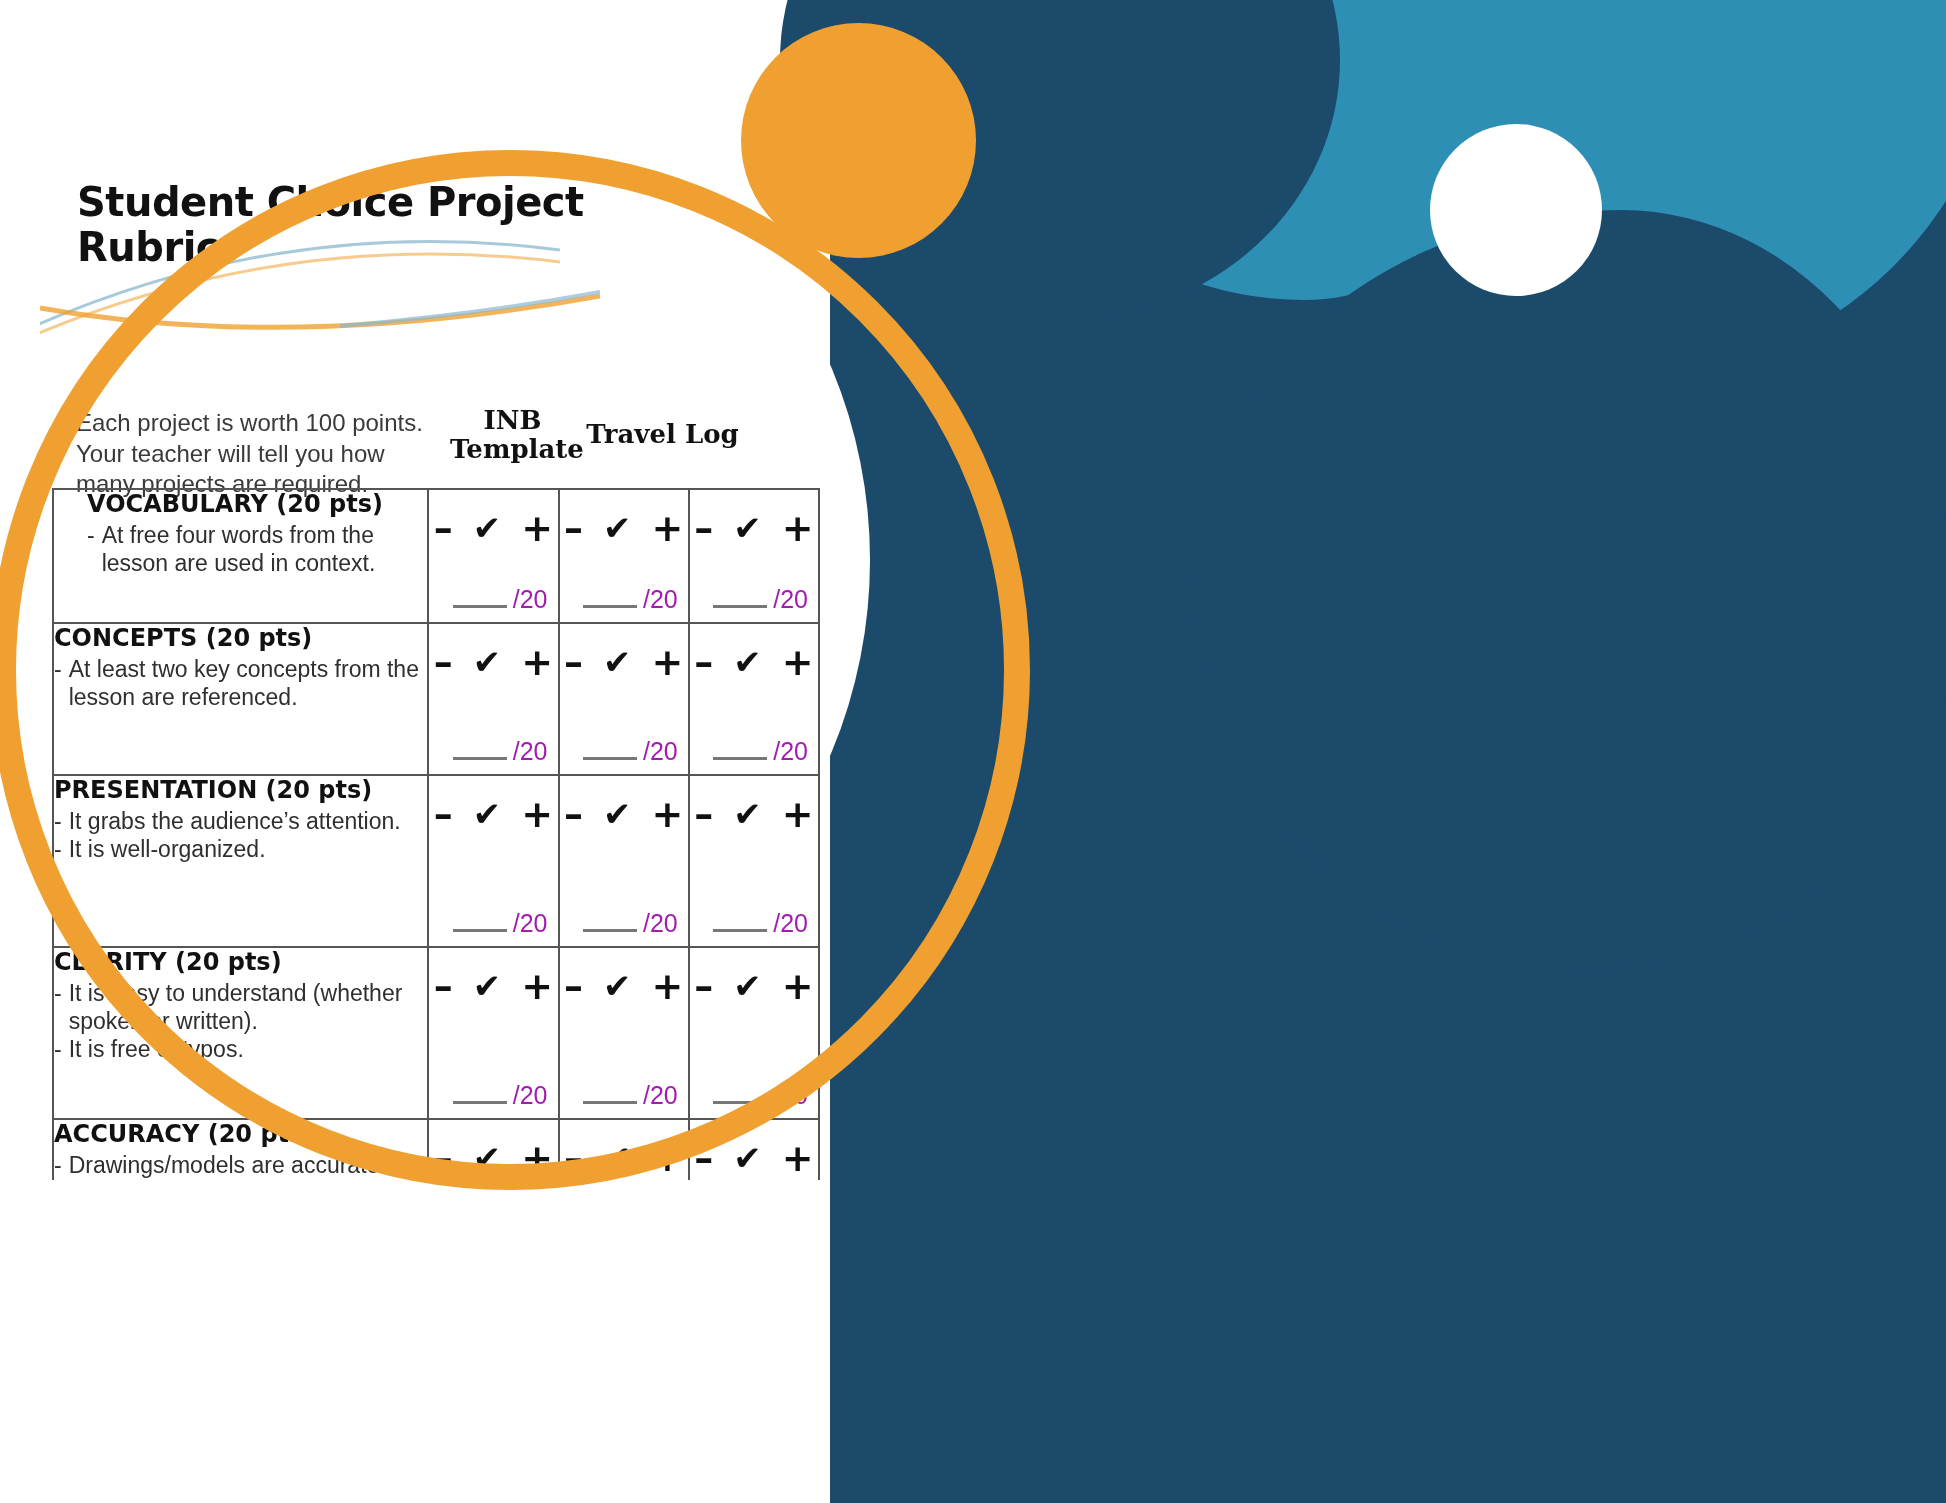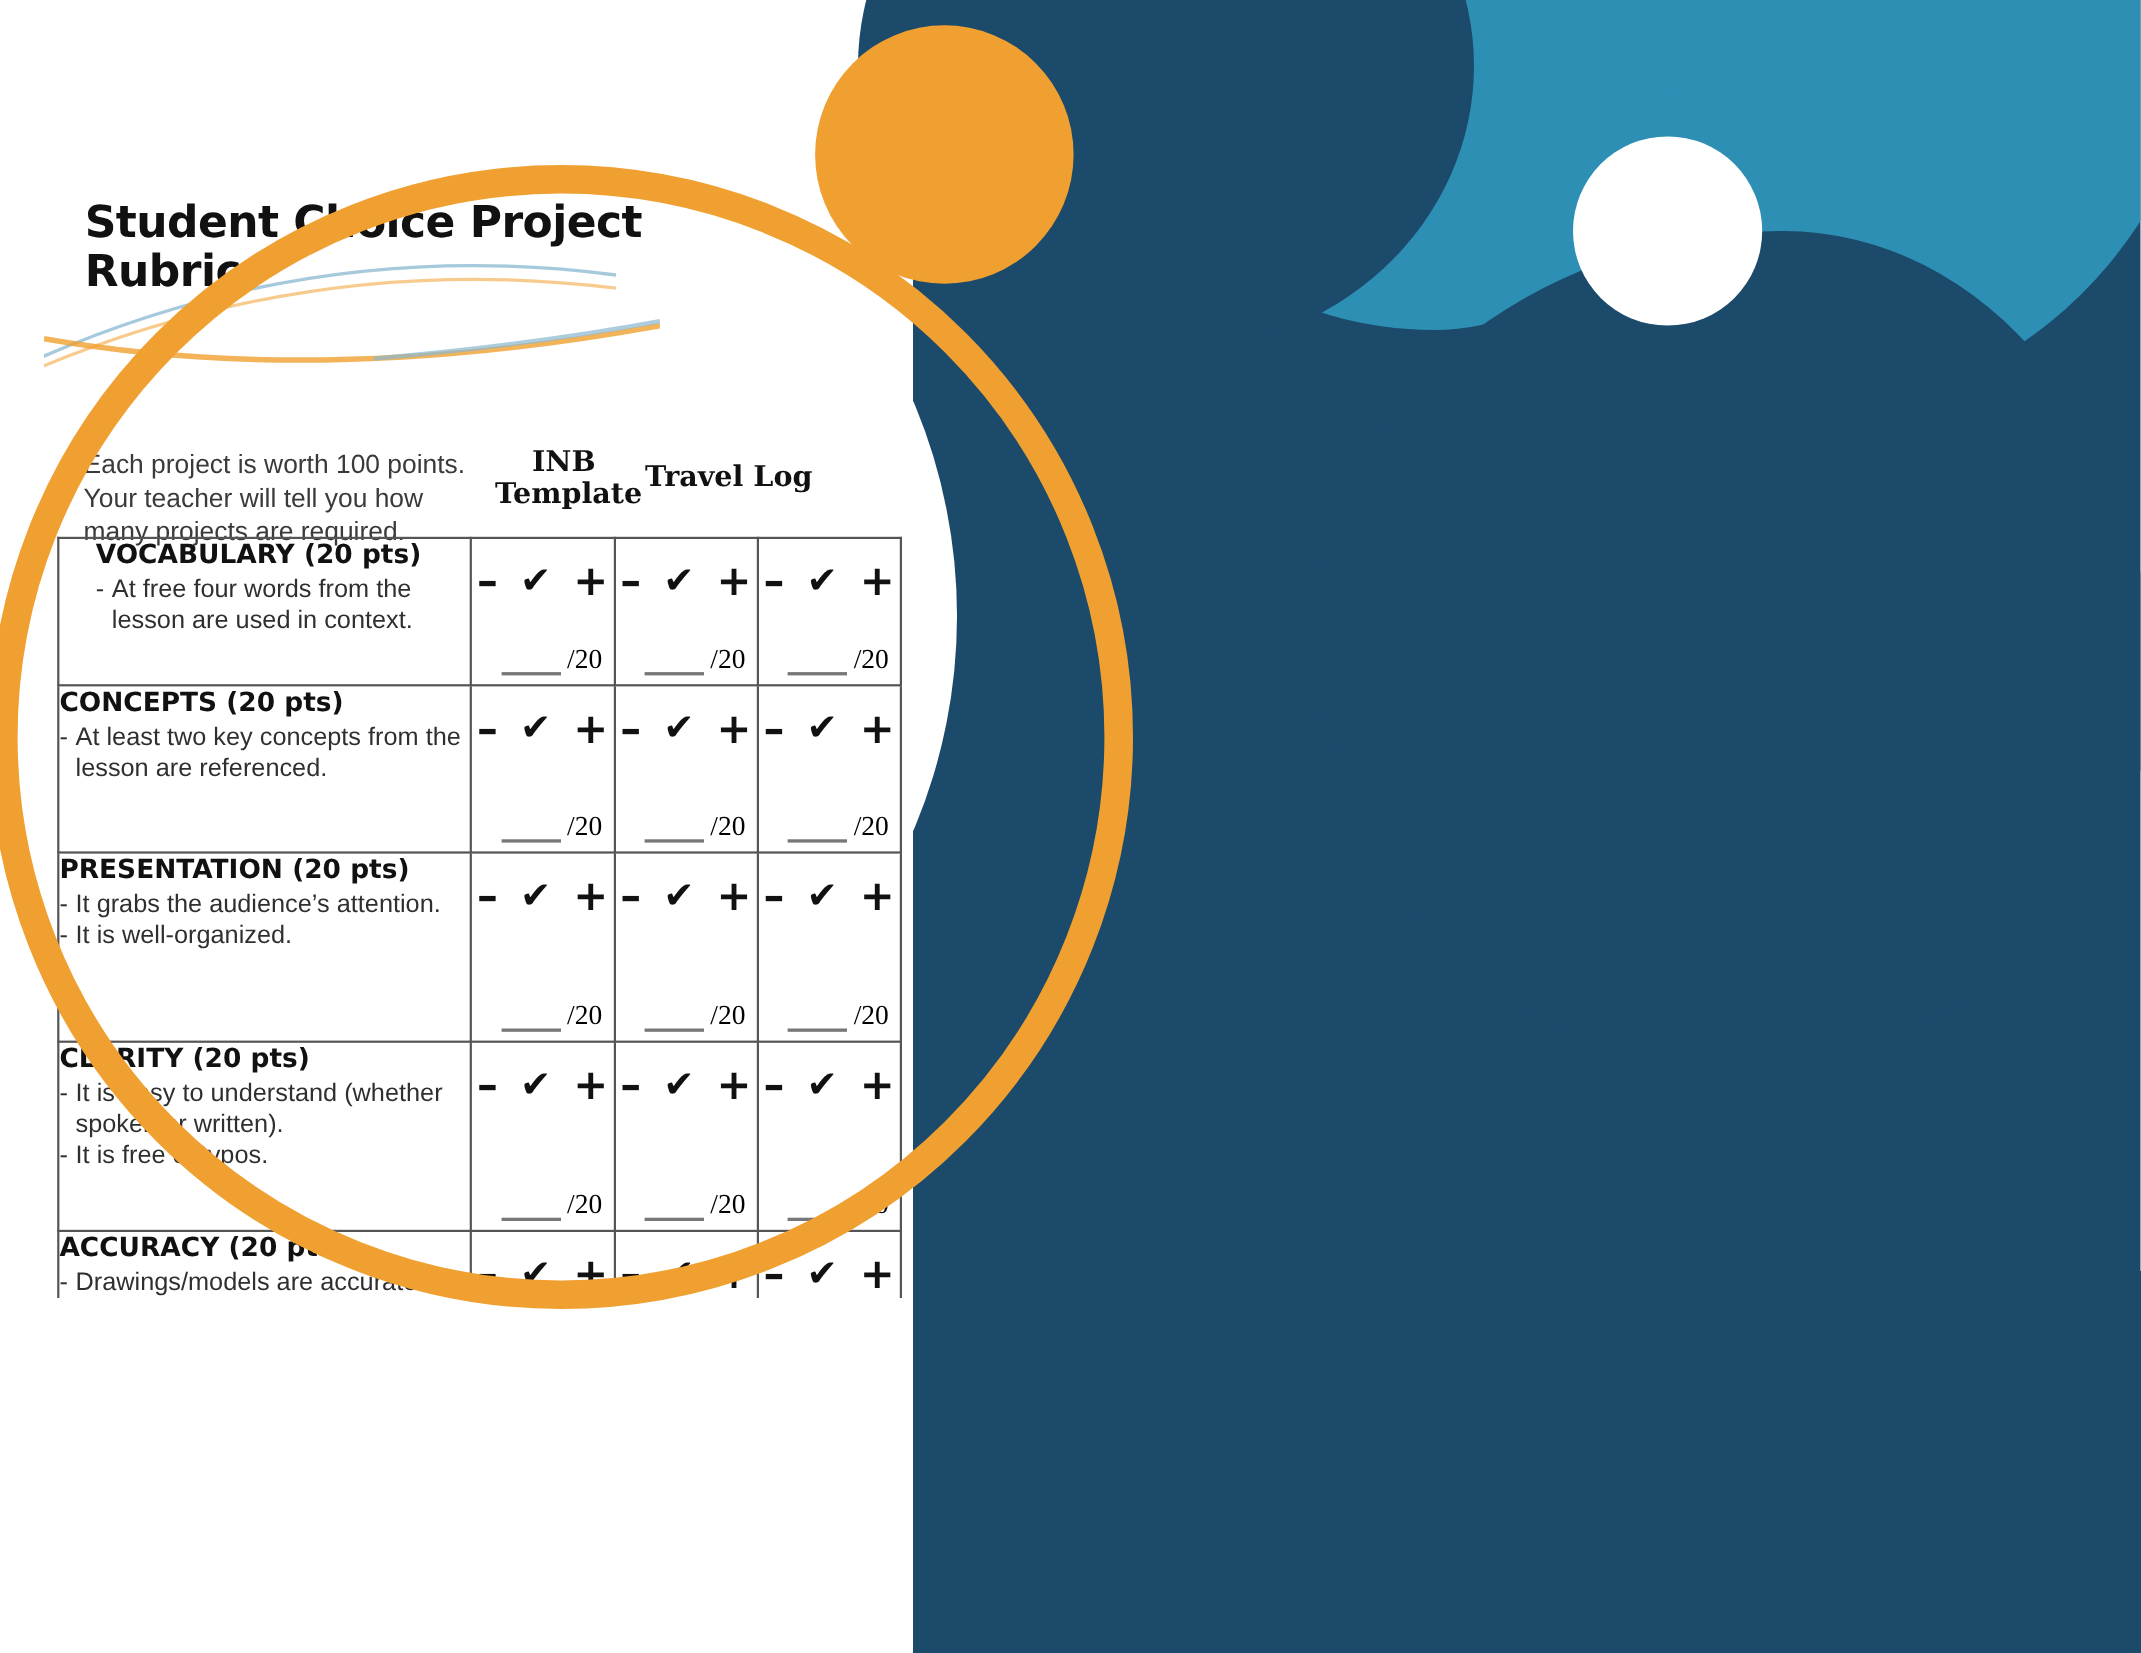--- a/index.html
+++ b/index.html
@@ -76,22 +76,22 @@
   .crit-list .dash{flex:0 0 auto;}
   .crit-list .txt{flex:1 1 auto;}
 
   .marks{display:flex;justify-content:center;align-items:center;gap:20px;
      padding-top:16px;font-size:34px;font-weight:bold;color:#111;
      font-family:"DejaVu Sans", sans-serif;}
   .marks .m-minus{font-size:38px;line-height:0.6;}
   .marks .m-check{font-size:34px;}
   .marks .m-plus{font-size:38px;}
 
-  .score{position:absolute;bottom:8px;right:10px;display:flex;align-items:flex-end;gap:6px;
-     font-size:25px;color:#000000;font-family:Liberation Serif, serif;}
+  .score{position:absolute;bottom:8px;right:10px;display:flex;gap:6px;
+     font-size:25px;color:#a21caf;font-family:Liberation Sans, sans-serif;}
   .score .blank{display:inline-block;width:54px;border-bottom:3px solid #777;height:20px;}
 
   
   .headline{position:absolute;left:1090px;top:430px;width:760px;
      color:#ffffff;text-align:center;font-size:78px;line-height:1.1;
      font-weight:bold;letter-spacing:-1px;font-family:"DejaVu Sans", sans-serif;}
 </style>
 </head>
 <body>
 

